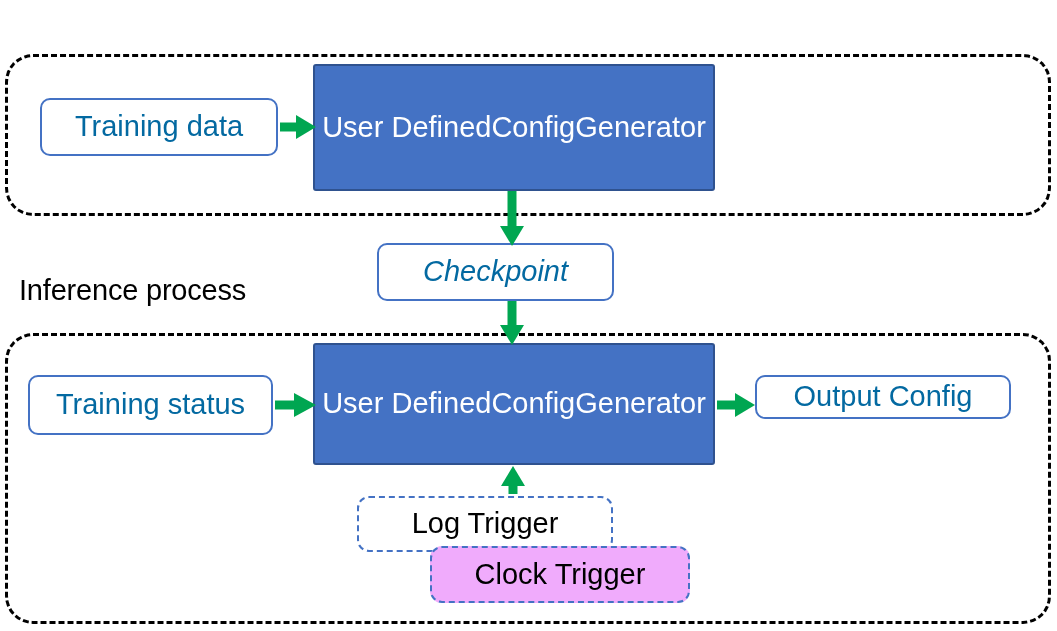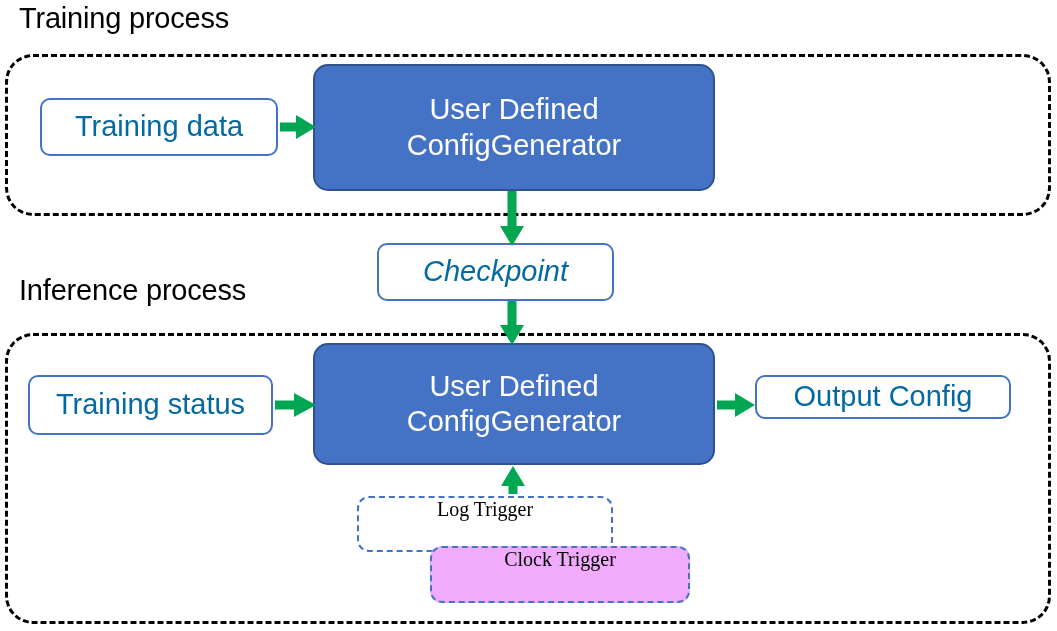--- a/index.html
+++ b/index.html
@@ -63,48 +63,47 @@
   #box-checkpoint     { left: 377px; top: 243px; width: 237px; height: 58px; font-style: italic; }
   #box-current-status { left: 28px;  top: 375px; width: 245px; height: 60px; }
   #box-output-config  { left: 755px; top: 375px; width: 256px; height: 44px; }
 
   
   .node-filled {
     position: absolute;
     box-sizing: border-box;
     background: #4472C4;
     border: 2px solid #2F528F;
-    border-radius: 15px;
+    border-radius: 3px;
     display: flex;
-    flex-direction: column;
+    flex-direction: row;
     align-items: center;
     justify-content: center;
     color: #ffffff;
     font-size: 29px;
     line-height: 1.22;
     text-align: center;
   }
   #box-train-generator { left: 313px; top: 64px;  width: 402px; height: 127px; }
   #box-infer-generator { left: 313px; top: 343px; width: 402px; height: 122px; }
 
   
   .trigger-box {
     position: absolute;
     box-sizing: border-box;
     background: transparent;
     border: 2px dashed #4472C4;
     border-radius: 12px;
     display: flex;
-    align-items: flex-start;
+    align-items: center;
     justify-content: center;
     color: #000000;
-    font-size: 20px;
+    font-size: 29px;
     line-height: 1.1;
     white-space: nowrap;
-    font-family: Liberation Serif, serif;
   }
   #box-log-trigger   { left: 357px; top: 496px; width: 256px; height: 56px; z-index: 3; }
   #box-clock-trigger { left: 430px; top: 546px; width: 260px; height: 57px; z-index: 4;
                        background: #f0abfc; }
 
   
   #arrow-layer {
     position: absolute;
     left: 0; top: 0;
     width: 1057px;
@@ -117,21 +116,20 @@
     stroke-width: 9;
     fill: none;
   }
   .flow-head { fill: #00A651; }
 </style>
 </head>
 <body>
 
 <div id="canvas">
 
-  <div class="section-title" id="title-training">Training process</div>
 
   <div class="section-title" id="title-inference">Inference process</div>
 
   <div class="process-container" id="container-training"></div>
 
   <div class="process-container" id="container-inference"></div>
 
   <div class="node-box" id="box-training-data">
     <span>Training data</span>
   </div>

